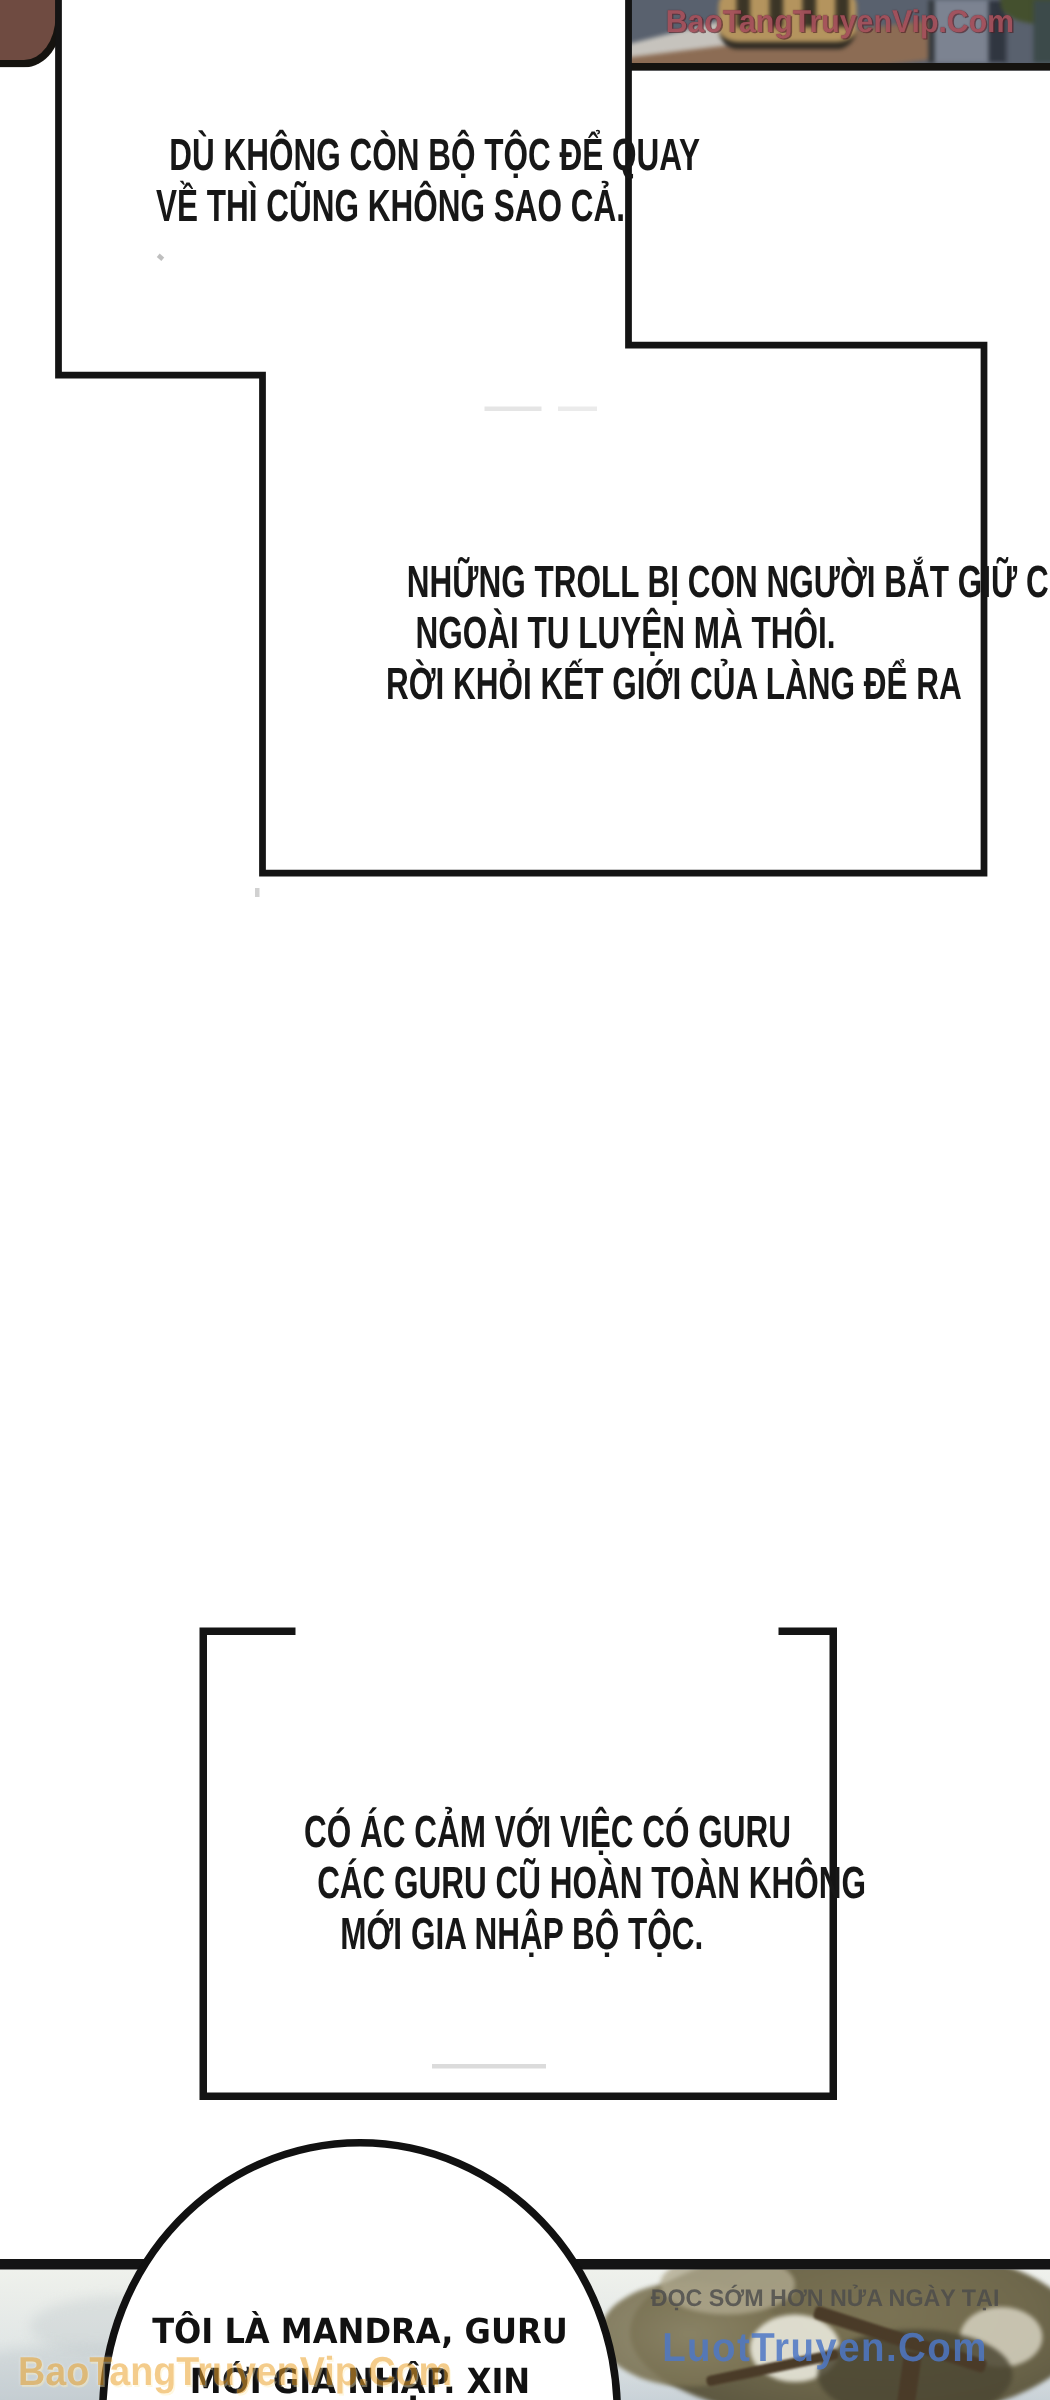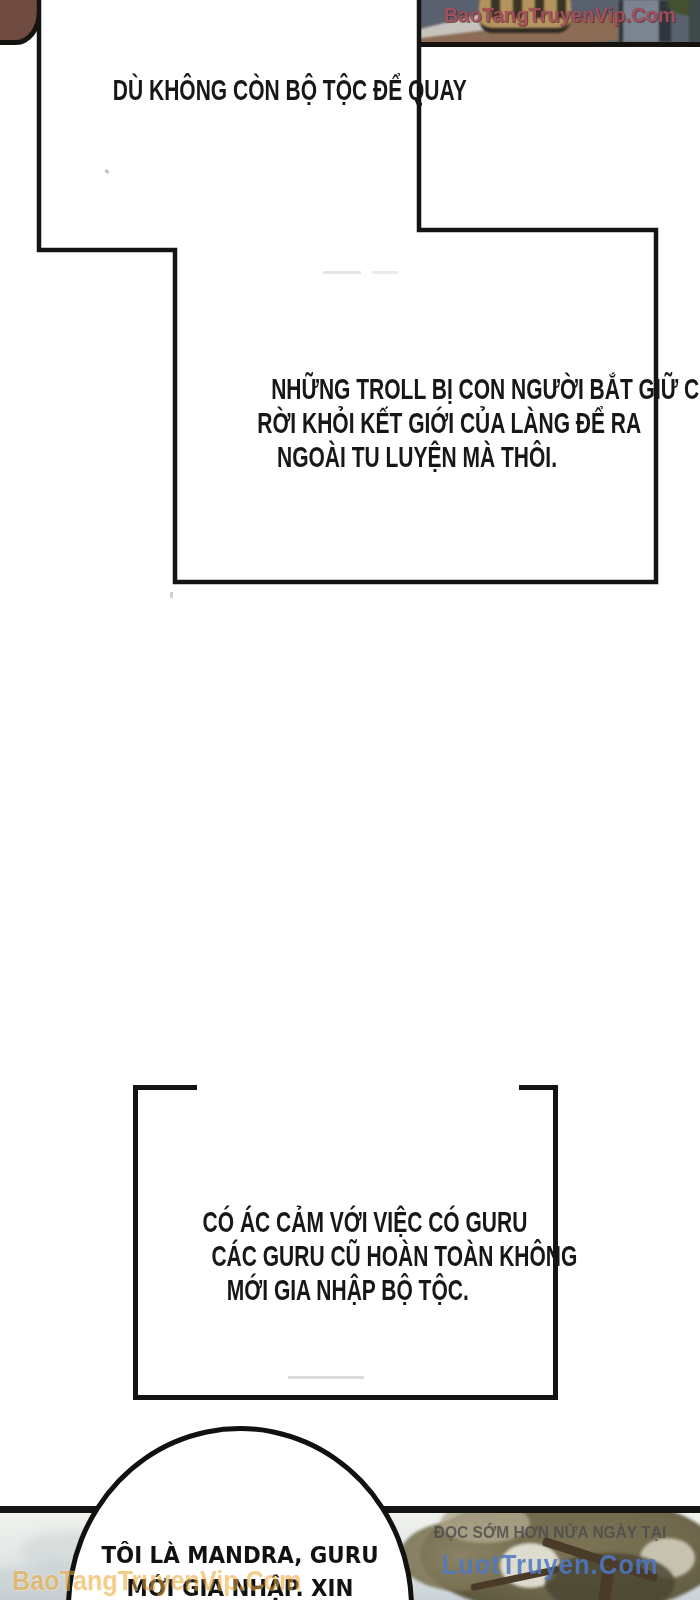--- a/index.html
+++ b/index.html
@@ -24,21 +24,21 @@
   .greenblob{left:246px;top:-6px;width:46px;height:22px;background:#44502e;border-radius:0 0 0 60%;}
   .tealcol{left:268px;top:0;width:20px;height:42px;background:#3c4a4a;}
 
   
   #panel-outline{left:0;top:0;z-index:2;}
 
   
   .ntext{z-index:3;color:#171717;font-weight:bold;text-align:center;}
   .ntext .ln{display:block;white-space:nowrap;font-size:30px;line-height:34px;height:34px;}
   .ntext .ln span{display:inline-block;transform:scaleX(0.70);transform-origin:50% 50%;letter-spacing:0px;}
-  #ntext1{left:37px;top:73px;width:380px;}
+  #ntext1{left:37px;top:87px;width:380px;}
   #ntext2{left:175px;top:372px;width:483px;}
   #ntext3{left:133px;top:1205px;width:430px;}
 
   
   #frame3{left:133px;top:1085px;width:425px;height:315px;border:5px solid #141414;
           background:#ffffff;box-sizing:border-box;z-index:2;}
   #frame3-gap{left:197px;top:1083px;width:322px;height:9px;background:#ffffff;z-index:3;}
 
   
   .artifact{background:#000;z-index:3;}
@@ -93,26 +93,27 @@
     <div class="art greenblob"></div>
     <div class="art tealcol"></div>
   </div>
 
   <svg class="abs" id="panel-outline" width="700" height="600" viewBox="0 0 700 600">
     <path d="M39 0 L39 250 L175 250 L175 582 L656 582 L656 230 L419 230 L419 0" fill="#ffffff" stroke="#141414" stroke-width="4.5" stroke-linejoin="miter"></path>
   </svg>
 
   <div class="abs ntext" id="ntext1">
     <div class="ln"><span>DÙ KHÔNG CÒN BỘ TỘC ĐỂ QUAY</span></div>
+    <div class="ln"><span>VỀ THÌ CŨNG KHÔNG SAO CẢ.</span></div>
   </div>
 
   <div class="abs ntext" id="ntext2">
     <div class="ln"><span>NHỮNG TROLL BỊ CON NGƯỜI BẮT GIỮ CHỈ</span></div>
+    <div class="ln"><span>NGOÀI TU LUYỆN MÀ THÔI.</span></div>
     <div class="ln"><span>RỜI KHỎI KẾT GIỚI CỦA LÀNG ĐỂ RA</span></div>
-    <div class="ln"><span>NGOÀI TU LUYỆN MÀ THÔI.</span></div>
   </div>
 
   <div class="abs" id="frame3"></div>
   <div class="abs" id="frame3-gap"></div>
 
   <div class="abs ntext" id="ntext3">
     <div class="ln"><span>CÓ ÁC CẢM VỚI VIỆC CÓ GURU</span></div>
     <div class="ln"><span>CÁC GURU CŨ HOÀN TOÀN KHÔNG</span></div>
     <div class="ln"><span>MỚI GIA NHẬP BỘ TỘC.</span></div>
   </div>

